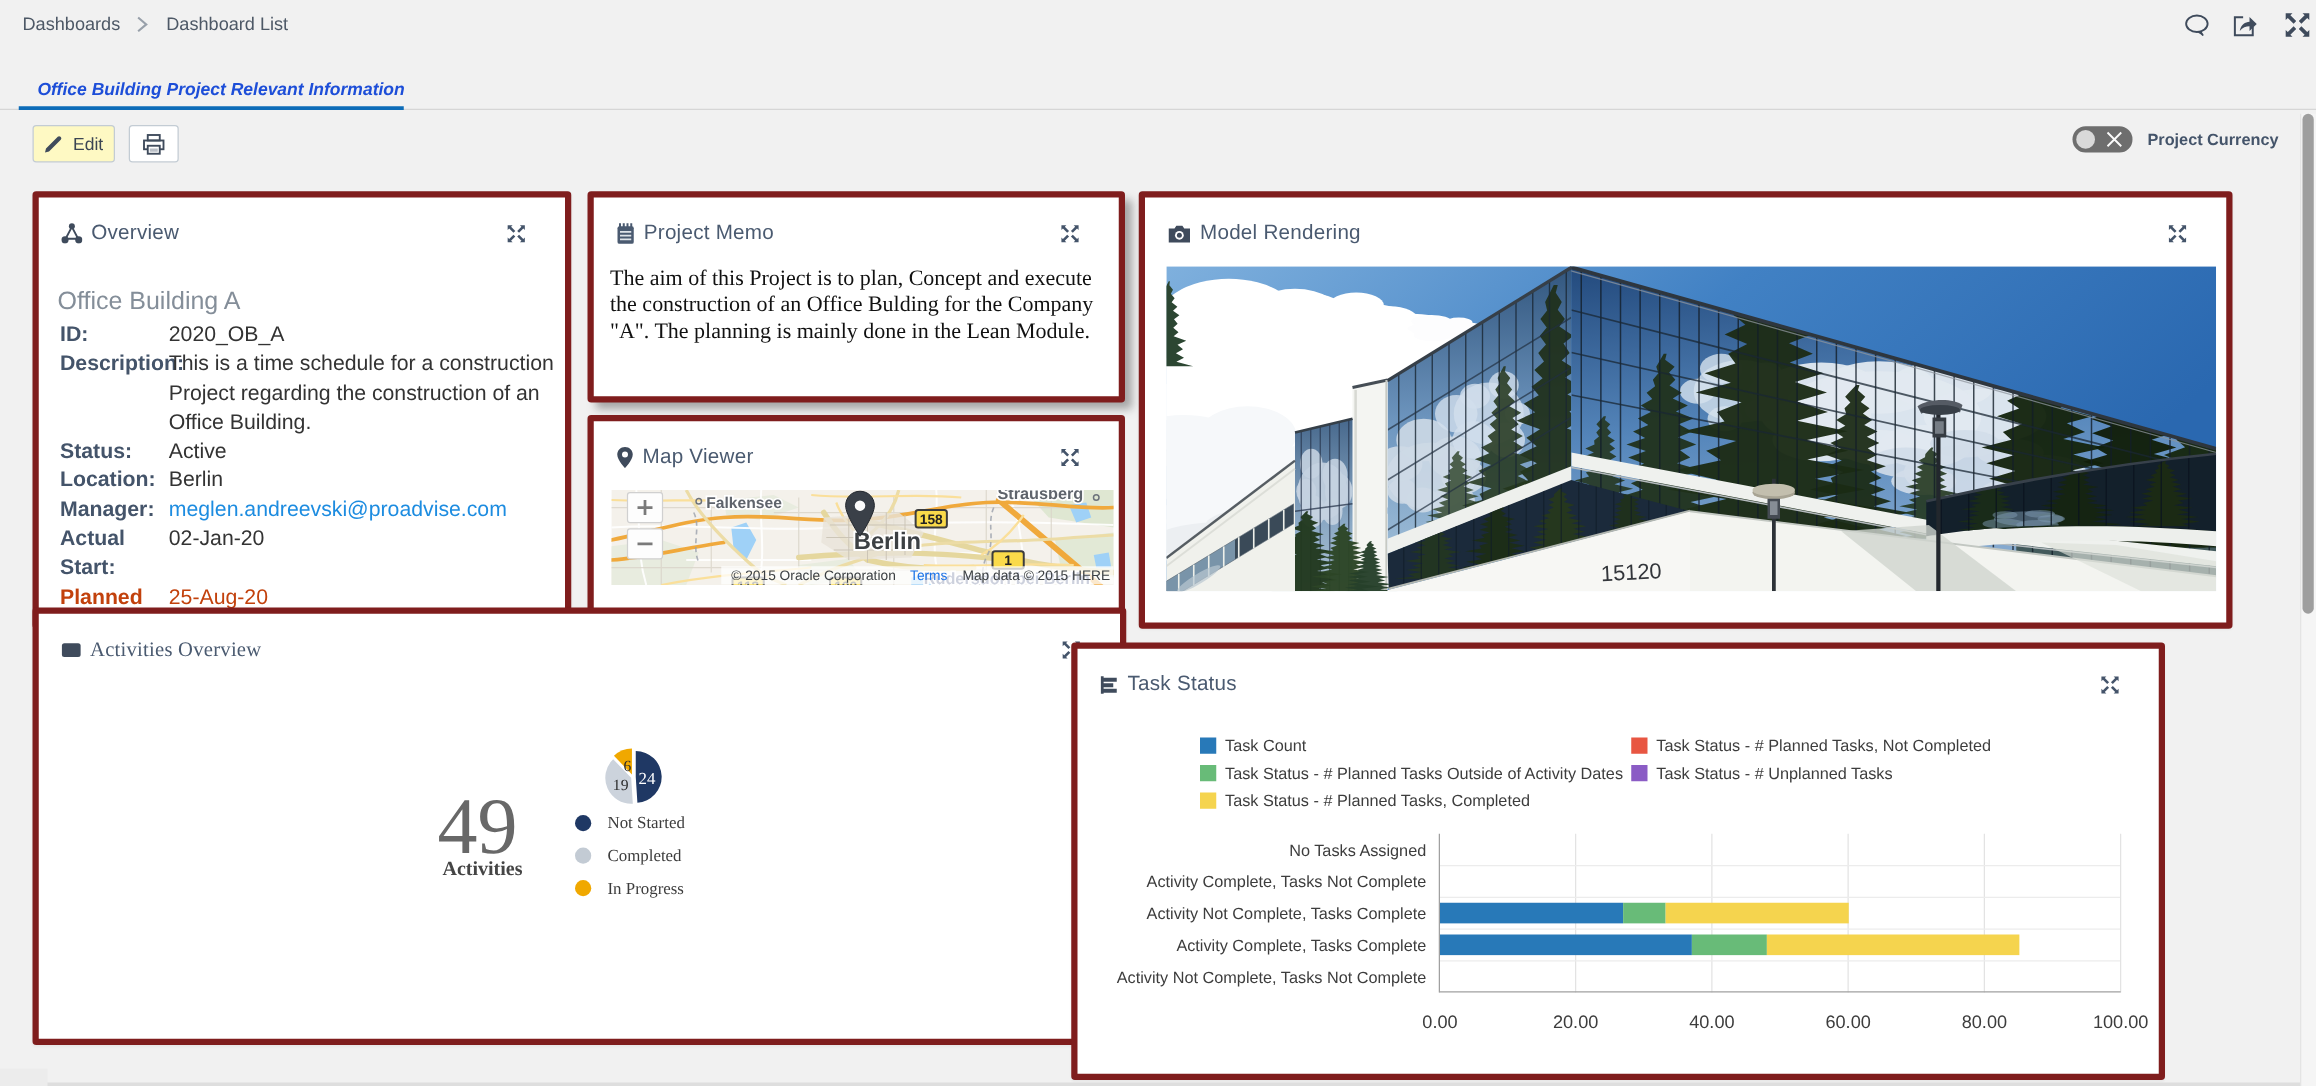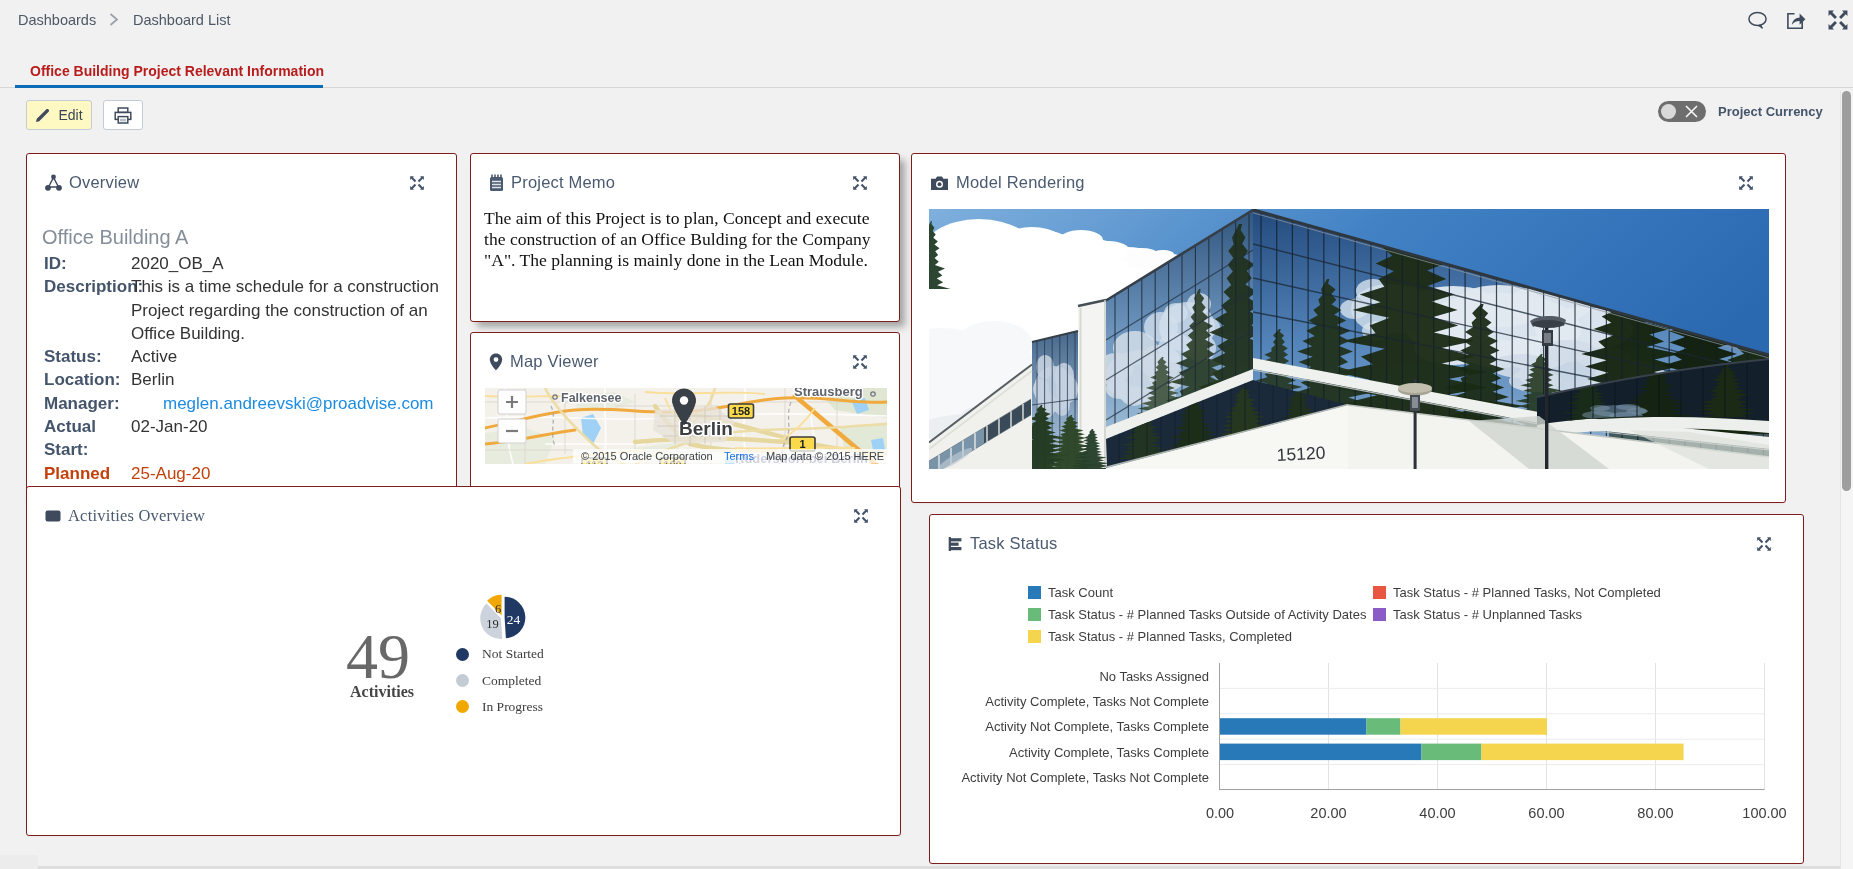--- a/index.html
+++ b/index.html
@@ -1,18 +1,18 @@
 <!DOCTYPE html>
 <html><head>
 <meta charset="utf-8">
 <style>
 * { margin:0; padding:0; box-sizing:border-box; }
 html,body { width:1853px; height:869px; overflow:hidden; }
 body { background:#f1f1f1; font-family:"Liberation Sans", sans-serif; color:#333; position:relative; }
-.card { position:absolute; background:#fff; border:1px solid #7f1d1d; border-radius:3px; box-shadow:0 1px 2px rgba(0,0,0,0.04); }
+.card { position:absolute; background:#fff; border:5px solid #7f1d1d; border-radius:3px; box-shadow:0 1px 2px rgba(0,0,0,0.04); }
 .ctitle { position:absolute; left:18px; top:19px; font-size:16.5px; color:#4a5a70; display:flex; align-items:center; gap:7px; letter-spacing:0.2px; }
 .expand { position:absolute; top:21px; right:31px; width:16px; height:16px; }
 svg.ic { display:block; }
 .lbl { font-weight:bold; color:#44546a; }
 </style>
 </head>
 <body>
 
 <div style="position:absolute;left:18px;top:11.5px;font-size:14.5px;color:#4d5866;">Dashboards</div>
 <svg class="ic" style="position:absolute;left:107px;top:13px;" width="13" height="13" viewBox="0 0 13 13">
@@ -31,21 +31,21 @@
 </svg>
 <svg class="ic" style="position:absolute;left:1827px;top:9px;" width="22" height="22" viewBox="0 0 17 17">
   <g fill="#3f4b5c">
     <path d="M1.2,1.2 H5.4 L4.1,2.5 L7.7,6.1 L6.1,7.7 L2.5,4.1 L1.2,5.4 Z"></path>
     <path d="M1.2,1.2 H5.4 L4.1,2.5 L7.7,6.1 L6.1,7.7 L2.5,4.1 L1.2,5.4 Z" transform="translate(17,0) scale(-1,1)"></path>
     <path d="M1.2,1.2 H5.4 L4.1,2.5 L7.7,6.1 L6.1,7.7 L2.5,4.1 L1.2,5.4 Z" transform="translate(0,17) scale(1,-1)"></path>
     <path d="M1.2,1.2 H5.4 L4.1,2.5 L7.7,6.1 L6.1,7.7 L2.5,4.1 L1.2,5.4 Z" transform="translate(17,17) scale(-1,-1)"></path>
   </g>
 </svg>
 
-<div style="position:absolute;left:30px;top:63px;font-size:14px;font-weight:bold;color:#b91c1c;">Office Building Project Relevant Information</div>
+<div style="position:absolute;left:30px;top:63px;font-size:14px;font-weight:bold;color:#1d4ed8;font-style:italic;">Office Building Project Relevant Information</div>
 <div style="position:absolute;left:0;top:87px;width:1853px;height:1px;background:#d6d6d6;"></div>
 <div style="position:absolute;left:15px;top:85px;width:308px;height:3px;background:#0d6cb8;"></div>
 
 <div style="position:absolute;left:26px;top:100px;width:66px;height:30px;background:#fef9c3;border:1px solid #c3ccd4;border-radius:3px;display:flex;align-items:center;justify-content:center;gap:8px;">
   <svg class="ic" width="15" height="15" viewBox="0 0 15 15">
       <path d="M1 14 L1.8 10.8 L11.2 1.4 C11.8 0.8 12.8 0.8 13.4 1.4 L13.6 1.6 C14.2 2.2 14.2 3.2 13.6 3.8 L4.2 13.2 L1 14 Z" fill="#3f4b5c"></path>
     </svg>
   <span style="font-size:14px;color:#3b4553;">Edit</span>
 </div>
 <div style="position:absolute;left:103px;top:100px;width:40px;height:30px;background:#fff;border:1px solid #c3ccd4;border-radius:3px;display:flex;align-items:center;justify-content:center;">
@@ -95,21 +95,21 @@
     <div style="display:flex;">
         <div class="lbl" style="width:87px;flex:none;">Status:</div>
         <div>Active</div>
       </div>
     <div style="display:flex;">
         <div class="lbl" style="width:87px;flex:none;">Location:</div>
         <div>Berlin</div>
       </div>
     <div style="display:flex;">
         <div class="lbl" style="width:87px;flex:none;">Manager:</div>
-        <div style="color:#1d8ce0;margin-left:32px;">meglen.andreevski@proadvise.com</div>
+        <div style="color:#1d8ce0;">meglen.andreevski@proadvise.com</div>
       </div>
     <div style="display:flex;">
         <div class="lbl" style="width:87px;flex:none;">Actual<br>Start:</div>
         <div>02-Jan-20</div>
       </div>
     <div style="display:flex;color:#c2410c;">
         <div style="font-weight:bold;width:87px;flex:none;">Planned</div>
         <div>25-Aug-20</div>
       </div>
   </div>
@@ -618,21 +618,21 @@
     <text x="38.5" y="52" font-size="12.5" fill="#2b2b2b" text-anchor="middle">19</text>
     <text x="59.5" y="47.5" font-size="13.5" fill="#fff" text-anchor="middle">24</text>
   </svg>
   <div style="position:absolute;left:429px;top:154px;font-size:13.5px;color:#3d3d3d;">
     <div style="display:flex;align-items:center;gap:13px;height:26.4px;"><span style="width:13px;height:13px;border-radius:50%;background:#1f3864;"></span>Not Started</div>
     <div style="display:flex;align-items:center;gap:13px;height:26.4px;"><span style="width:13px;height:13px;border-radius:50%;background:#c3cbd4;"></span>Completed</div>
     <div style="display:flex;align-items:center;gap:13px;height:26.4px;"><span style="width:13px;height:13px;border-radius:50%;background:#f0a800;"></span>In Progress</div>
   </div>
 </div>
 
-<div class="card" style="left:929px;top:514px;width:875px;height:350px;text-align:center;">
+<div class="card" style="left:857px;top:514px;width:875px;height:350px;text-align:center;">
   <div class="ctitle">
     <svg class="ic" width="15" height="16" viewBox="0 0 15 16">
       <path d="M1.8 1 V15" stroke="#3f4b5c" stroke-width="2.2"></path>
       <rect x="1.8" y="2.2" width="11.6" height="3.2" fill="#3f4b5c"></rect>
       <rect x="1.8" y="6.6" width="8.8" height="3.2" fill="#3f4b5c"></rect>
       <rect x="1.8" y="11" width="11.6" height="3.2" fill="#3f4b5c"></rect>
     </svg>
     <span>Task Status</span>
   </div>
   <svg class="expand" viewBox="0 0 17 17">

